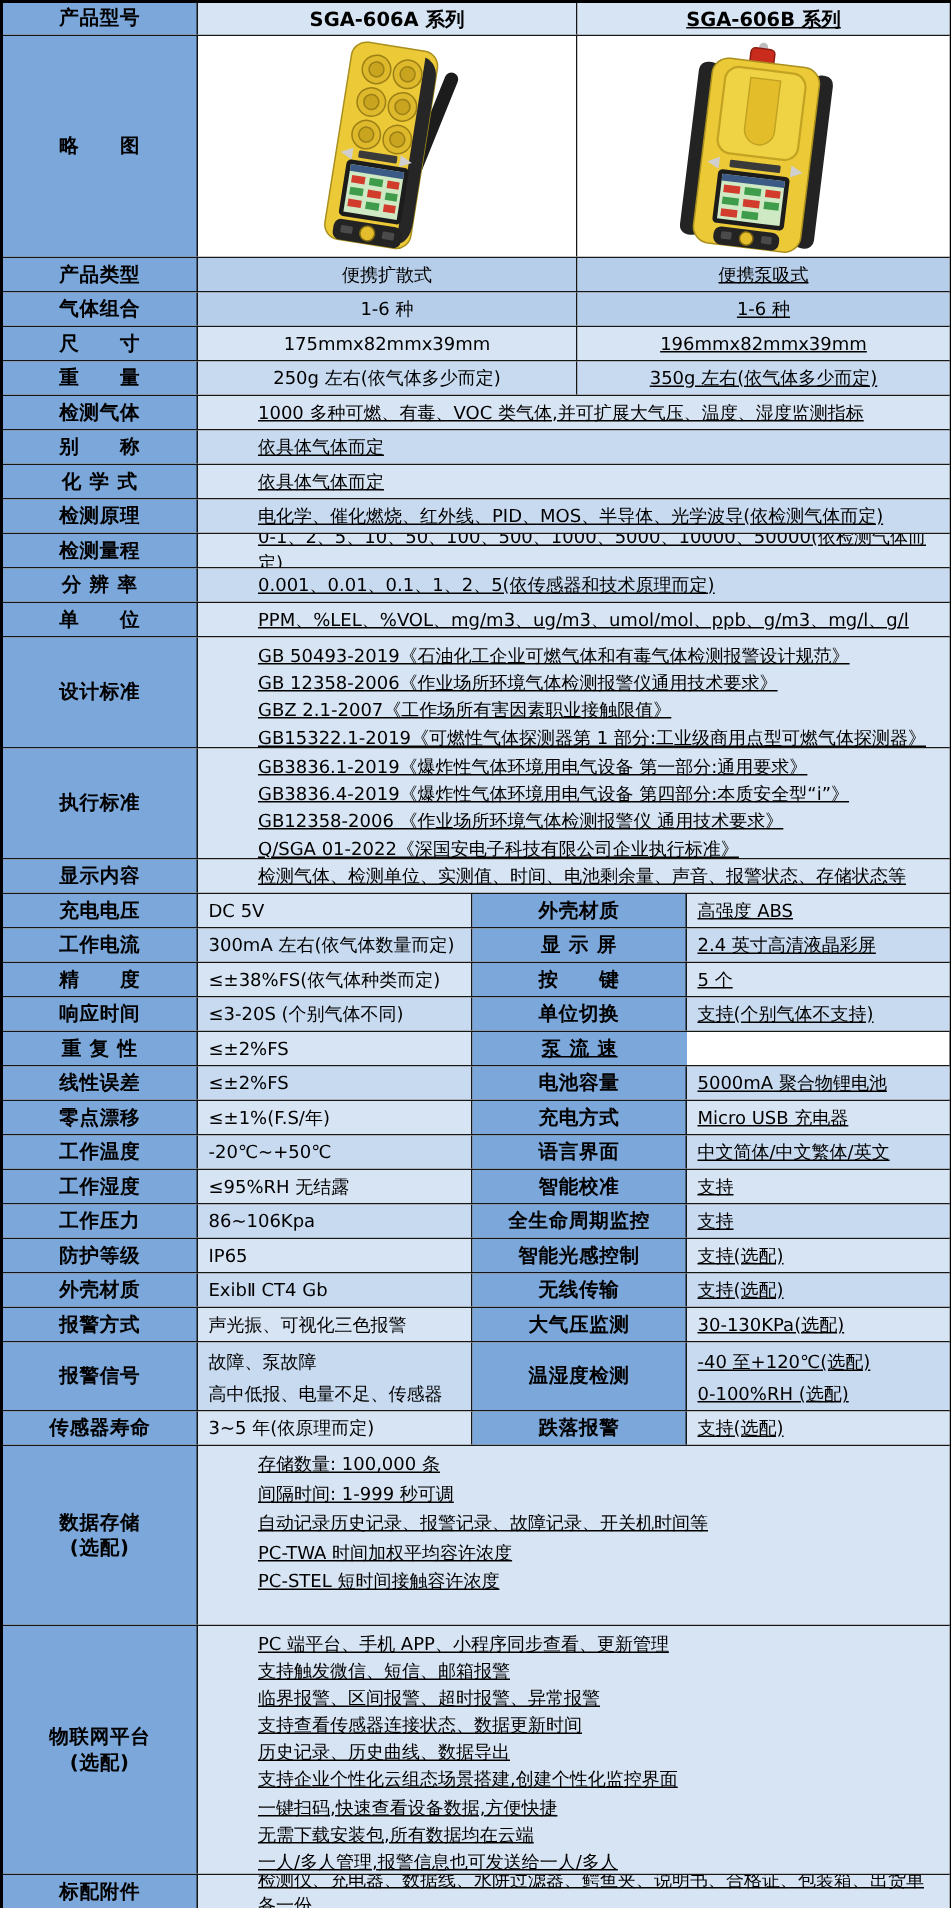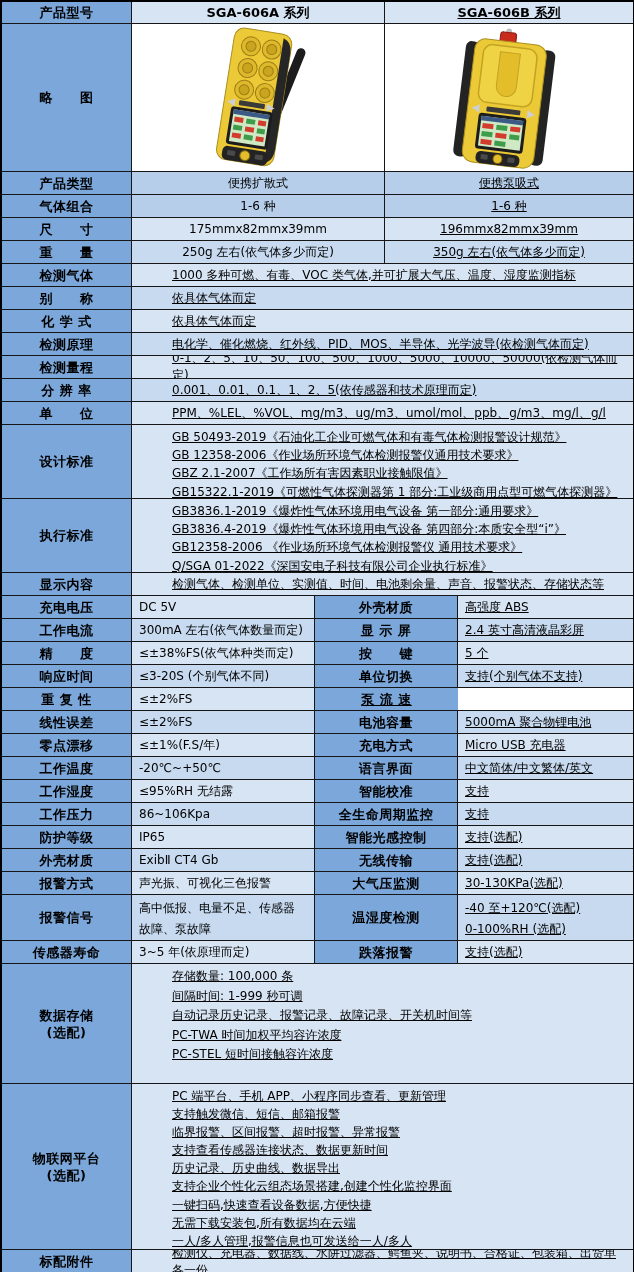--- a/index.html
+++ b/index.html
@@ -304,22 +304,22 @@
   <div class="row h23 bgA">
     <div class="cell lab w-lab">报警方式</div>
     <div class="cell val w-v1">声光振、可视化三色报警</div>
     <div class="cell lab w-l2">大气压监测</div>
     <div class="cell val w-v2">30-130KPa(选配)</div>
   </div>
 
   <div class="row h46 bgB">
     <div class="cell lab w-lab">报警信号</div>
     <div class="cell val multi two w-v1">
+      <div>故障、泵故障</div>
       <div>高中低报、电量不足、传感器</div>
-      <div>故障、泵故障</div>
     </div>
     <div class="cell lab w-l2">温湿度检测</div>
     <div class="cell val multi two w-v2">
       <div>-40 至+120℃(选配)</div>
       <div>0-100%RH  (选配)</div>
     </div>
   </div>
 
   <div class="row h23 bgA">
     <div class="cell lab w-lab">传感器寿命</div>

